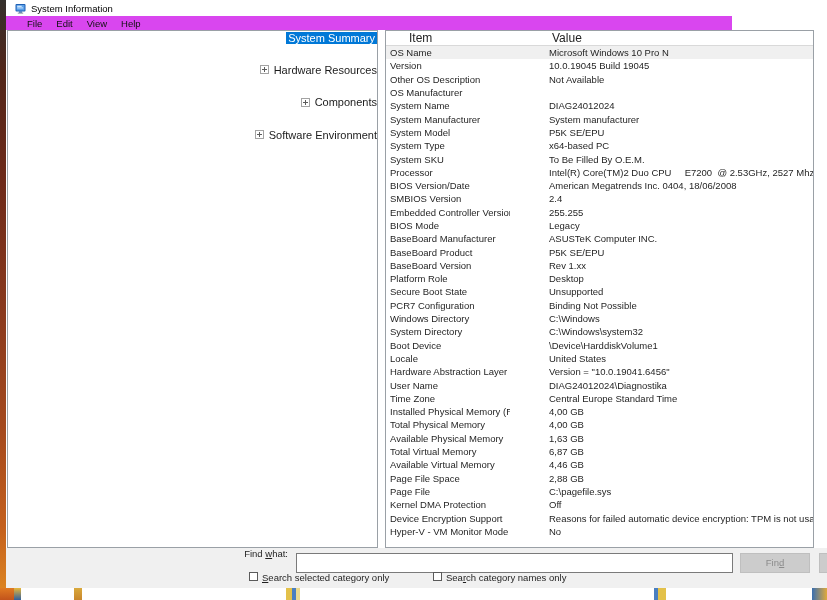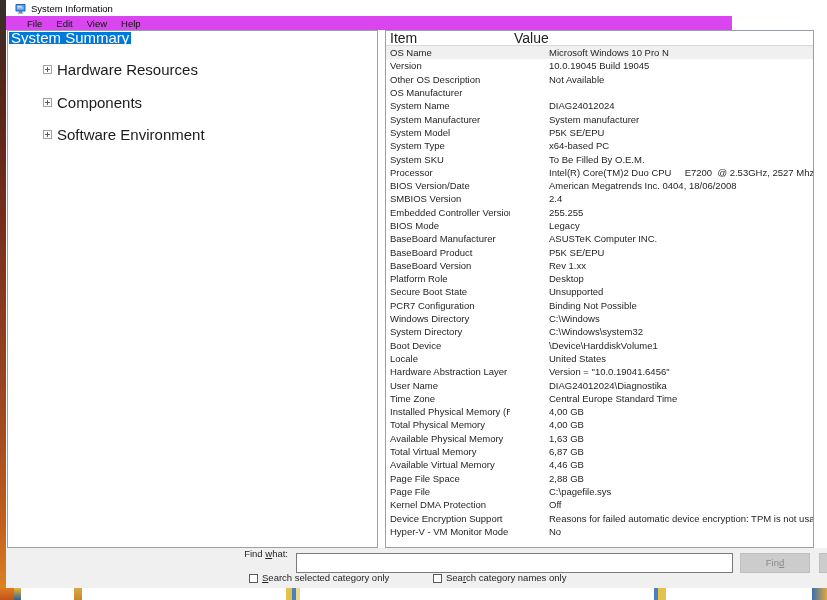--- a/index.html
+++ b/index.html
@@ -14,45 +14,45 @@
   
   #window { position:absolute; left:6px; top:0; width:726px; height:588px; background:#fff; }
 
   #titlebar { position:absolute; left:0; top:0; width:100%; height:16px; display:flex; align-items:center; padding-left:9px; background:#fff; }
   #titlebar .title { font-size:9.5px; margin-left:5px; color:#000; }
   #menubar { position:absolute; left:0; top:16px; width:100%; height:14px; display:flex; align-items:center; padding-left:14px; background:#d946ef; }
   .menu-item { font-size:9.5px; padding:0 7px; color:#111; }
 
   
   #tree-panel { position:absolute; left:1px; top:30px; width:371px; height:518px; background:#fff; border:1px solid #9aa0a6; overflow:hidden; }
-  .tree-row { height:13.3px; display:flex; align-items:center; font-size:15px; white-space:nowrap; }
+  .tree-row { height:13.3px; display:flex; align-items:center; font-size:11px; white-space:nowrap;justify-content:flex-end; }
   .tree-root-label { margin-left:1px; background:#0078d7; color:#fff; padding:0 2px; height:12px; line-height:12px; }
   .tree-child { padding-left:35px;margin-top:19px; }
   .expander { width:9px; height:9px; border:1px solid #a3a3a3; background:#fff; position:relative; display:inline-block; margin-right:5px; flex:0 0 auto; }
   .expander::before { content:""; position:absolute; left:1px; top:3px; width:5px; height:1px; background:#5c5c5c; }
   .expander::after  { content:""; position:absolute; left:3px; top:1px; width:1px; height:5px; background:#5c5c5c; }
 
   #list-panel { position:absolute; left:379px; top:30px; width:429px; height:518px; background:#fff; border:1px solid #9aa0a6; overflow:hidden; }
   #list-header { display:flex; height:15px; align-items:center; border-bottom:1px solid #d9d9d9; background:#fff; }
   .col-item { width:124px; padding-left:4px; flex:0 0 auto; overflow:hidden; white-space:pre; }
   .col-value { flex:1 1 auto; padding-left:4px; overflow:hidden; white-space:pre; }
-  #list-header div { font-size:14px; color:#222; }
+  #list-header div { font-size:12px; color:#222;margin-left:19px; }
   #list-body { overflow:hidden; height:501px; }
   .list-row { display:flex; height:13.3px; align-items:center; font-size:9.5px; color:#1f1f1f;gap:35px; }
   .list-row.selected { background:#f0f0f0; }
 
   
   #find-bar { position:absolute; left:0; top:548px; width:821px; height:40px; background:#f0f0f0; }
   #find-label { position:absolute; left:202px; top:0; width:80px; text-align:right; font-size:9.5px; color:#1f1f1f; }
   #find-input { position:absolute; left:290px; top:5px; width:437px; height:20px; border:1px solid #7a7a7a; background:#fff; font-size:9.5px; padding:0 3px; font-family:"Liberation Sans", sans-serif; }
   .btn { position:absolute; top:5px; height:20px; background:#cccccc; border:1px solid #bfbfbf; color:#8b8b8b; font-size:9.5px; text-align:center; line-height:18px; }
   #find-button { left:734px; width:70px; }
   #cut-button { left:813px; width:60px; }
   .mn { text-decoration:underline; }
-  .cb-group { position:absolute; top:24px; display:flex; align-items:flex-end; font-size:9.5px; color:#1f1f1f; }
+  .cb-group { position:absolute; top:24px; display:flex; align-items:flex-start; font-size:9.5px; color:#1f1f1f; }
   #cb1 { left:243px; } #cb2 { left:427px; }
   .cb-box { width:9px; height:9px; border:1px solid #5a5a5a; background:#fff; display:inline-block; margin-right:4px; flex:0 0 auto; }
 
   
   #app-icon { width:11px; height:11px; flex:0 0 auto; }
 </style>
 </head>
 <body>
 
 <div id="wp-left"></div>

